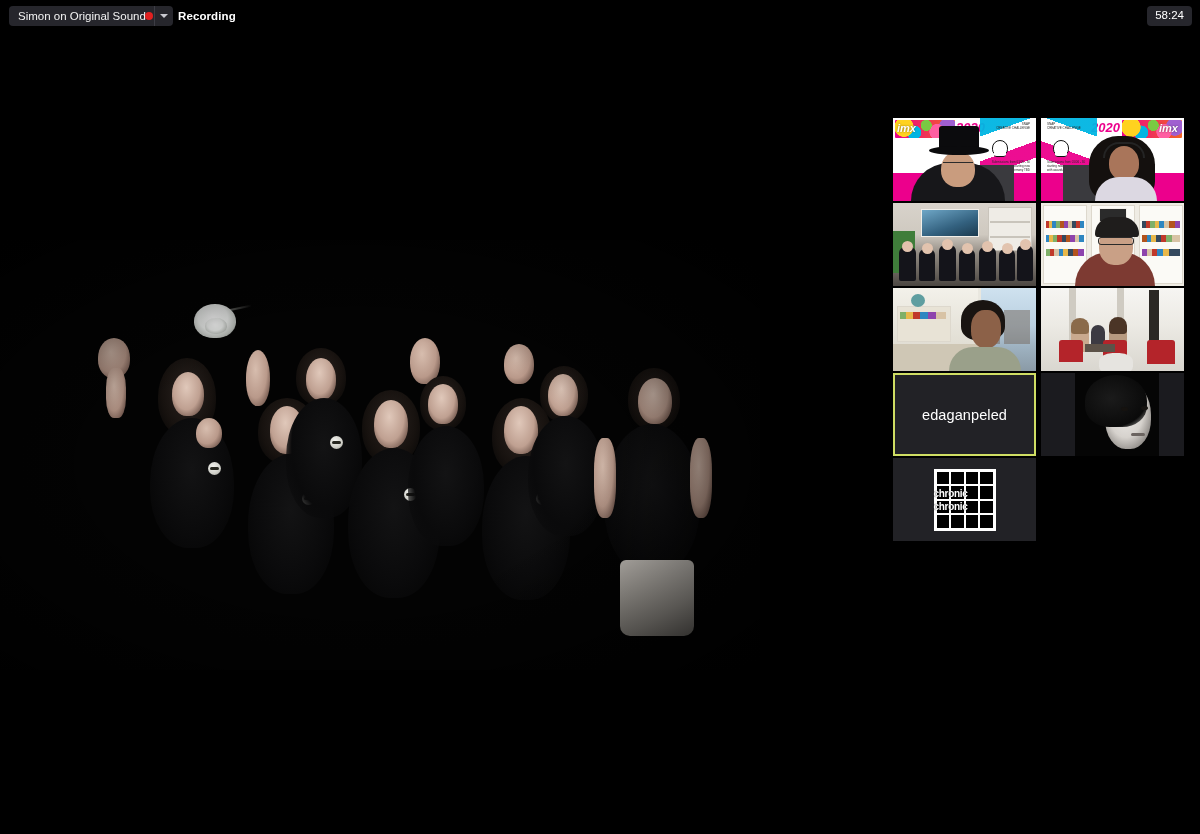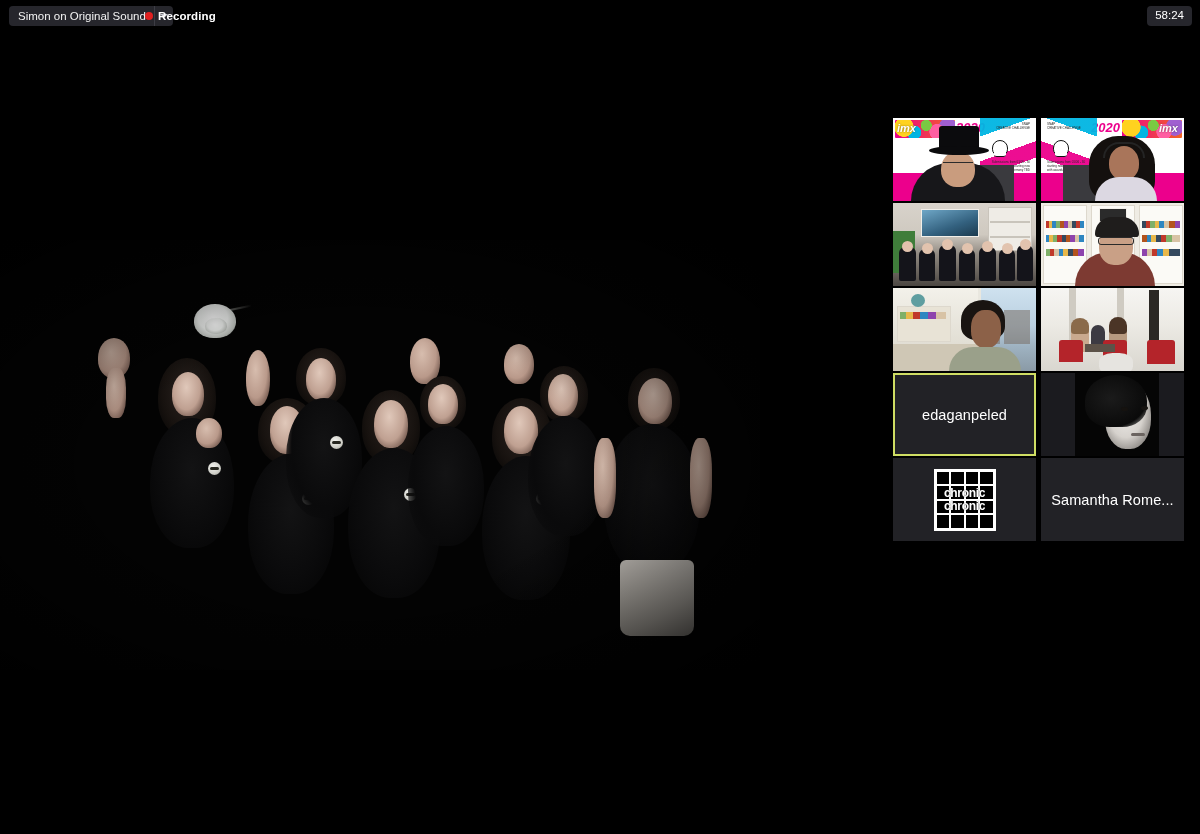--- a/index.html
+++ b/index.html
@@ -46,21 +46,21 @@
     width: 0; height: 0;
     border-left: 4px solid transparent;
     border-right: 4px solid transparent;
     border-top: 4.5px solid #c9c9d0;
   }
   .recording-ind {
     position: absolute; left: 145px; top: 6px;
     display: flex; align-items: center; gap: 5px; height: 20px;
   }
   .rec-dot { width: 8px; height: 8px; border-radius: 50%; background: #e02020; }
-  .rec-label { color: #ffffff; font-size: 11.5px; font-weight: bold; letter-spacing: .1px; }
+  .rec-label { color: #ffffff; font-size: 11.5px; font-weight: bold; letter-spacing: .1px; margin-left: 20px; }
 
   .timer-pill {
     position: absolute; right: 8px; top: 6px;
     background: #26262c; border-radius: 4px;
     color: #ffffff; font-size: 11.5px;
     padding: 3px 8px 4px;
     line-height: 13px;
   }
 
   
@@ -265,22 +265,22 @@
     width: 62px; height: 62px; background: #ffffff; padding: 3px;
   }
   .ci-grid {
     position: relative; width: 100%; height: 100%;
     display: grid; grid-template-columns: repeat(4,1fr); grid-template-rows: repeat(4,1fr);
     gap: 2px; background: #ffffff;
   }
   .ci-cell { background: #000000; }
   .ci-text {
     position: absolute; left: 0; top: 0; width: 100%; height: 100%;
-    display: flex; flex-direction: column; align-items: center; justify-content: center;
-    color: #ffffff; font-size: 12px; font-weight: bold; line-height: 13px;
+    display: flex; flex-direction: column; justify-content: center;
+    color: #ffffff; font-size: 10px; font-weight: bold; line-height: 13px;
     letter-spacing: -.3px;
     text-shadow: 0 0 1px #000;
     pointer-events: none;
   }
 </style>
 </head>
 <body>
 
 <div id="app">
 
@@ -527,18 +527,15 @@
             <div class="ci-cell"></div>
         </div>
         <div class="ci-text">
           <span>chronic</span>
           <span>chronic</span>
         </div>
       </div>
     </div>
 
 
-    <div class="tile">
-      <div class="tile-name">Samantha Rome...</div>
-    </div>
 
   </div>
 </div>
 
 </body></html>

